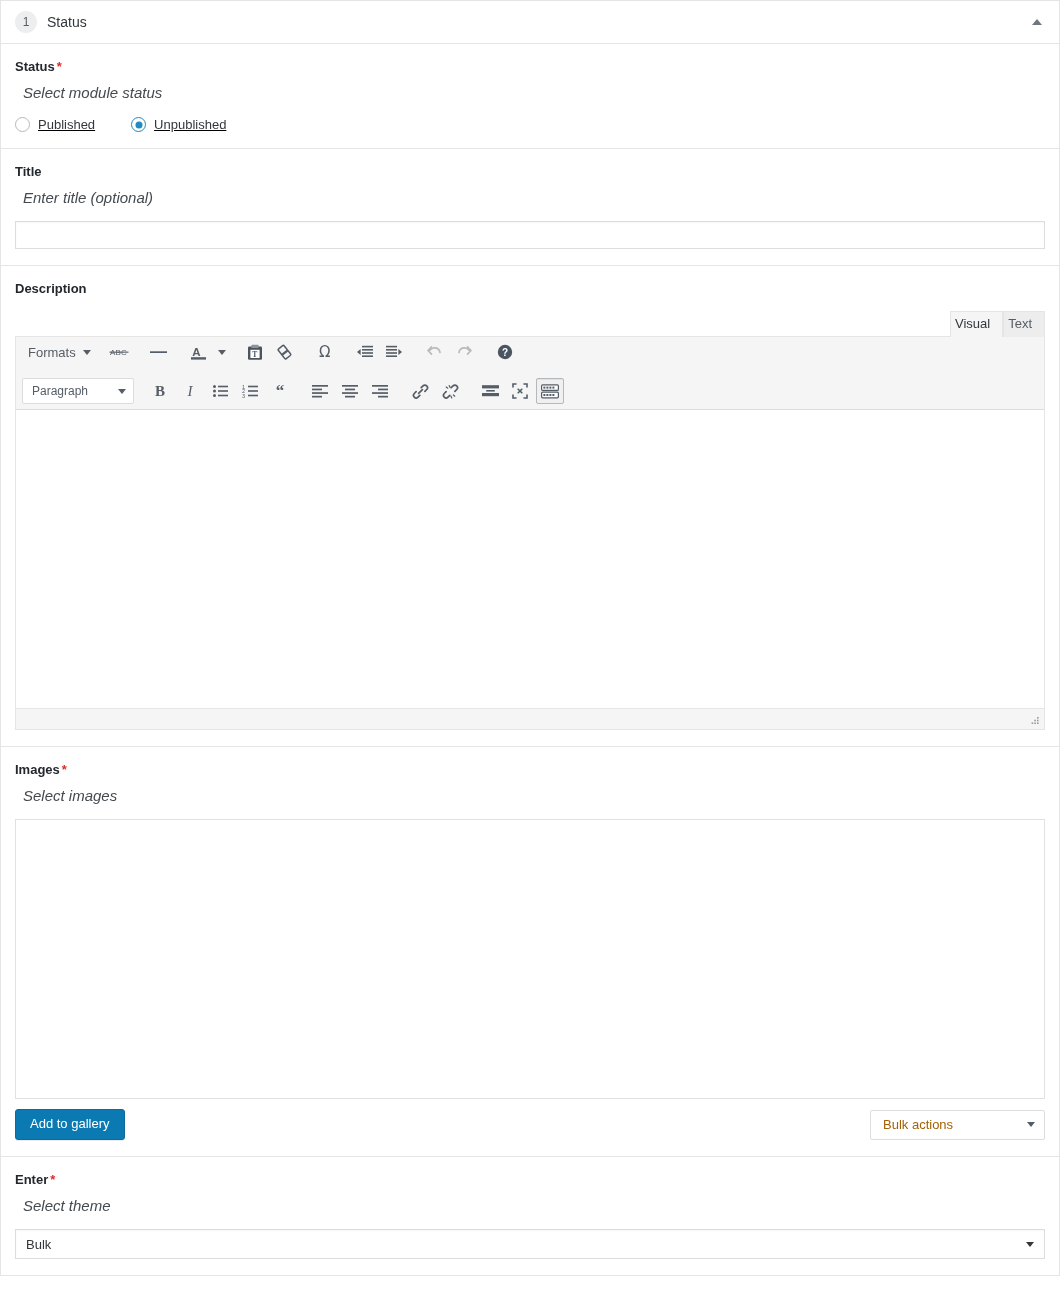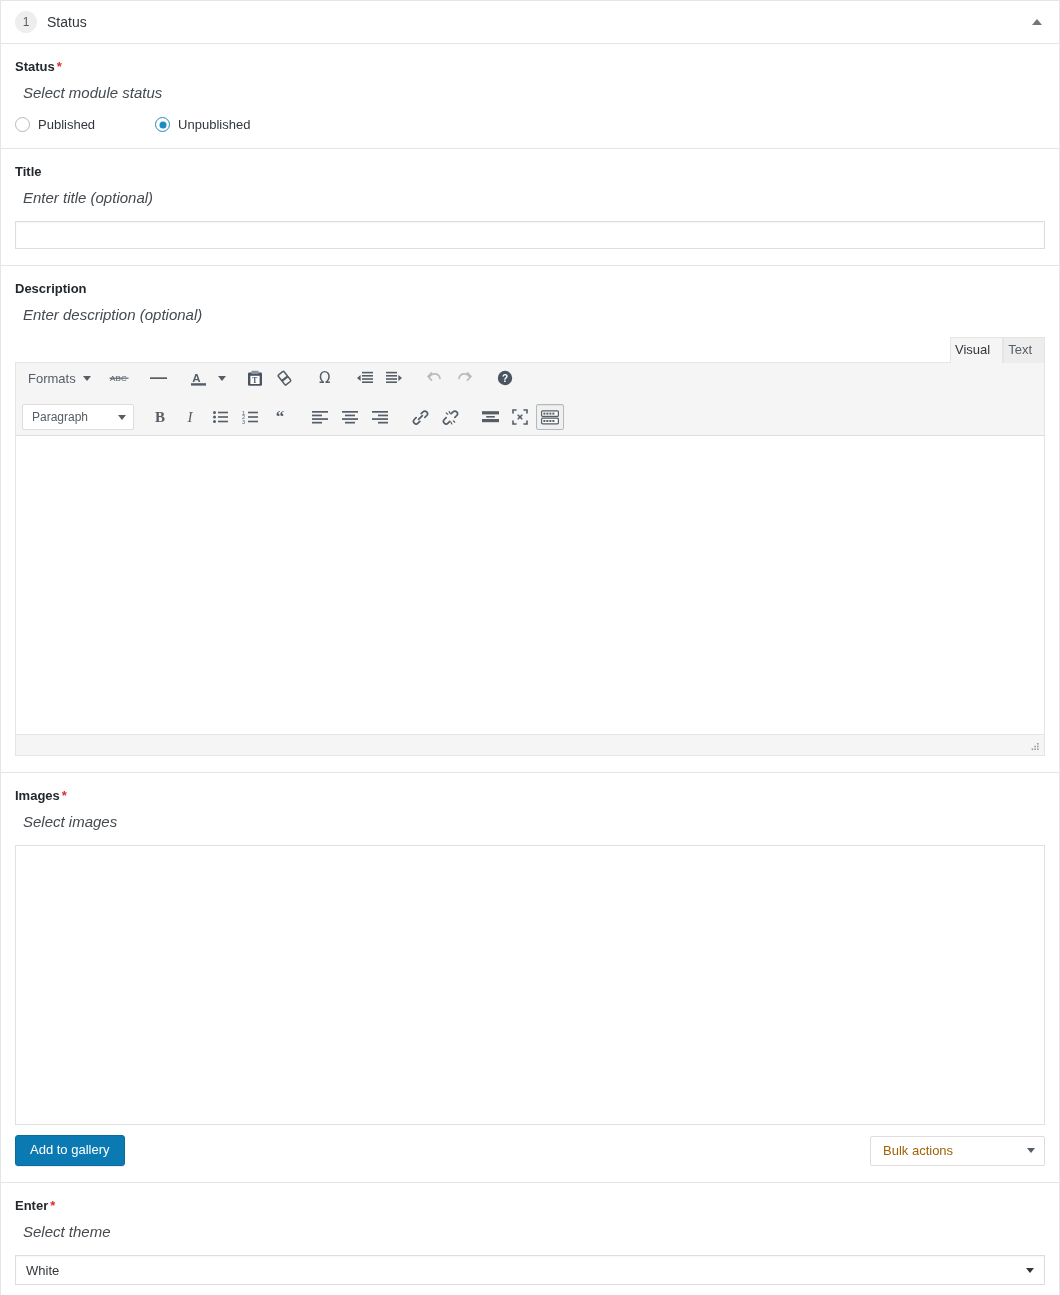--- a/index.html
+++ b/index.html
@@ -84,21 +84,21 @@
   .req { color: #e02b27; font-weight: bold; margin-left: 2px; }
   .f-desc {
     font-size: 15px;
     font-style: italic;
     color: #444a4f;
     line-height: 18px;
     margin: 8px;
   }
   
   .radio-row { display: flex; align-items: center; margin-top: 15px; }
-  .radio-item { display: flex; align-items: flex-start; margin-right: 60px; cursor: pointer; }
+  .radio-item { display: flex; align-items: flex-start; margin-right: 36px; cursor: pointer; text-decoration: underline; }
   .radio-dot {
     width: 15px; height: 15px;
     border-radius: 50%;
     border: 1px solid #b4b9be;
     background: #fff;
     box-sizing: border-box;
     margin-right: 8px;
     flex: none;
     position: relative;
   }
@@ -355,21 +355,20 @@
       <span>Title</span><span class="req"></span>
     </div>
     <div class="f-desc">Enter title (optional)</div>
     <input class="text-input" type="text" value="" style="">
   </div>
 
   <div class="section">
     <div class="f-label">
       <span>Description</span><span class="req"></span>
     </div>
-    <div class="f-desc">Enter description (optional)</div>
 
     <div class="editor-wrap">
       <div class="editor-tabs">
         <div class="ed-tab active">Visual</div>
         <div class="ed-tab">Text</div>
       </div>
 
       <div class="editor-box">
         <div class="toolbar">
 
@@ -642,18 +641,18 @@
       </div>
     </div>
   </div>
 
   <div class="section">
     <div class="f-label">
       <span>Enter</span><span class="req">*</span>
     </div>
     <div class="f-desc">Select theme</div>
     <div class="theme-select">
-      <span>White</span>
+      <span>Bulk</span>
       <span class="tri"></span>
     </div>
   </div>
 
 </div>
 
 </body></html>

